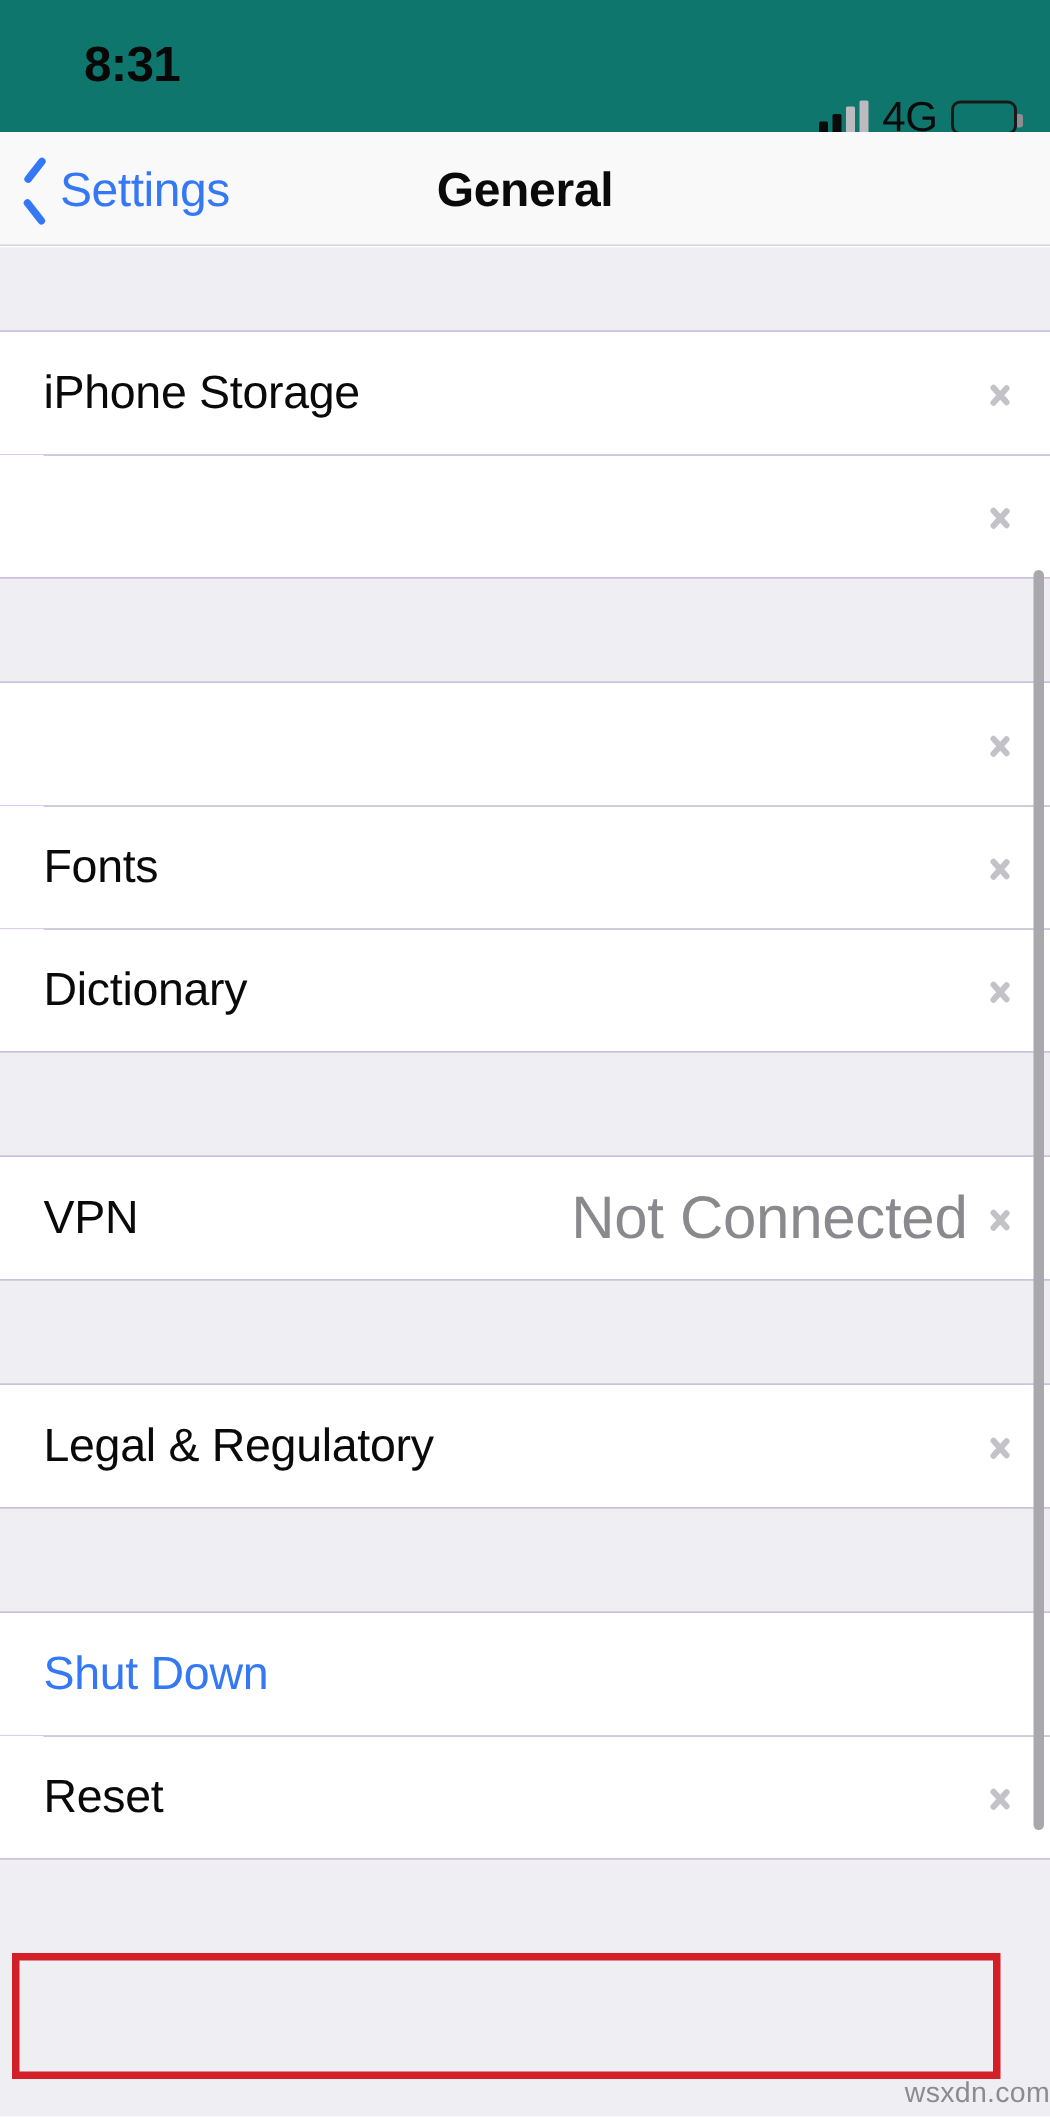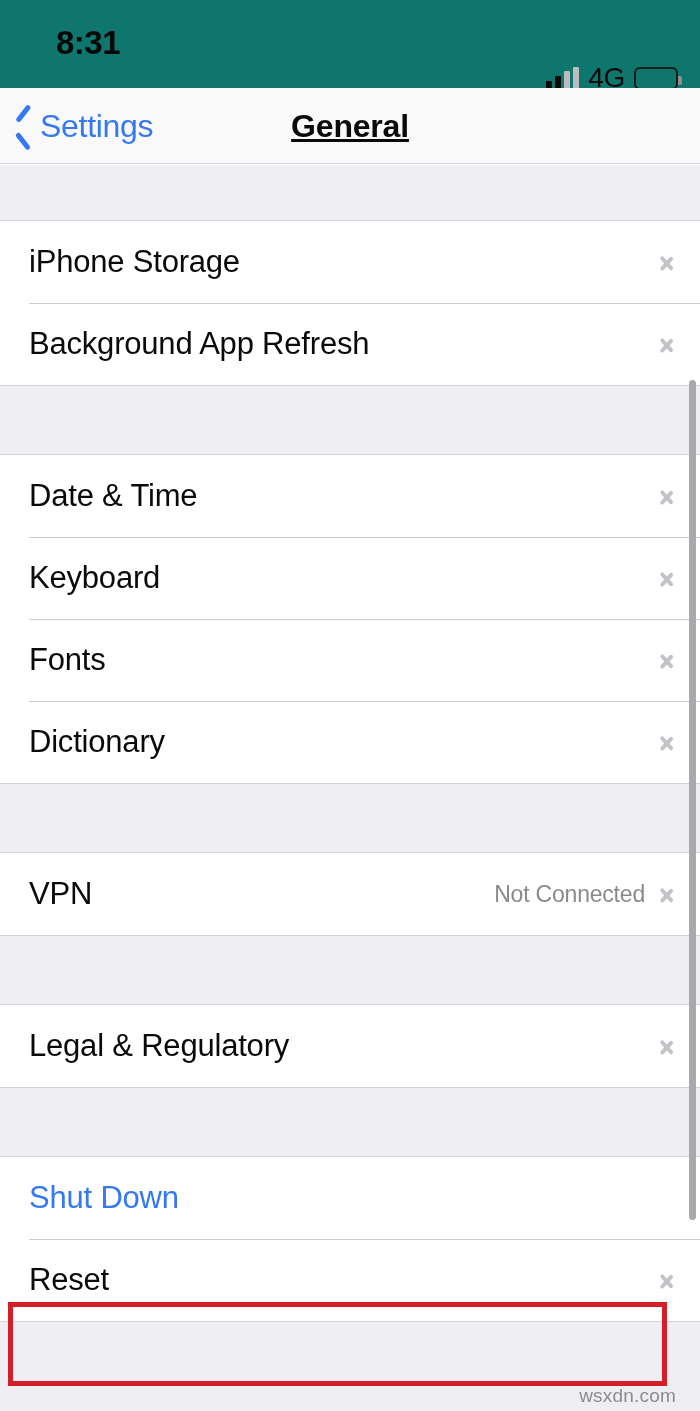--- a/index.html
+++ b/index.html
@@ -140,21 +140,20 @@
     left: 0; top: 0;
     width: 700px;
     height: 76px;
     display: flex;
     align-items: center;
     justify-content: center;
     font-size: 32px;
     font-weight: 700;
     color: #0a0a0a;
     letter-spacing: -0.2px;
-    text-decoration: underline;
   }
 
   
   .content {
     position: absolute;
     top: 165px; left: 0;
     width: 700px;
     height: 1246px;
     background: #eeeef3;
   }
@@ -190,21 +189,21 @@
   }
   .row-label {
     font-size: 31px;
     color: #0a0a0a;
     letter-spacing: -0.2px;
     flex: 0 0 auto;
   }
   .row-label.link { color: #3478f6; }
   .row-spacer { flex: 1 1 auto; }
   .row-value {
-    font-size: 23px;
+    font-size: 40px;
     color: #8a8a8e;
     letter-spacing: -0.2px;
     margin-right: 14px;
   }
   .chev {
     width: 17px;
     height: 30px;
     position: relative;
     flex: 0 0 auto;
   }
@@ -246,21 +245,21 @@
     top: 1302px;
     width: 659px;
     height: 84px;
     border: 5px solid #d31f28;
     pointer-events: none;
   }
 
   
   .watermark {
     position: absolute;
-    right: 24px;
+    right: 0;
     bottom: 4px;
     font-size: 19px;
     color: #8c8c90;
     letter-spacing: 0.2px;
   }
 </style>
 </head>
 <body>
 
 <div id="screen">
@@ -294,36 +293,29 @@
 
     <div class="gap" style="height:55px"></div>
 
     <div class="group">
       <div class="row">
         <span class="row-label">iPhone Storage</span>
         <span class="row-spacer"></span>
         <span class="chev"></span>
       </div>
       <div class="row">
-        <span class="row-label">Background App Refresh</span>
         <span class="row-spacer"></span>
         <span class="chev"></span>
       </div>
     </div>
 
     <div class="gap" style="height:68px"></div>
 
     <div class="group">
       <div class="row">
-        <span class="row-label">Date &amp; Time</span>
-        <span class="row-spacer"></span>
-        <span class="chev"></span>
-      </div>
-      <div class="row">
-        <span class="row-label">Keyboard</span>
         <span class="row-spacer"></span>
         <span class="chev"></span>
       </div>
       <div class="row">
         <span class="row-label">Fonts</span>
         <span class="row-spacer"></span>
         <span class="chev"></span>
       </div>
       <div class="row">
         <span class="row-label">Dictionary</span>

